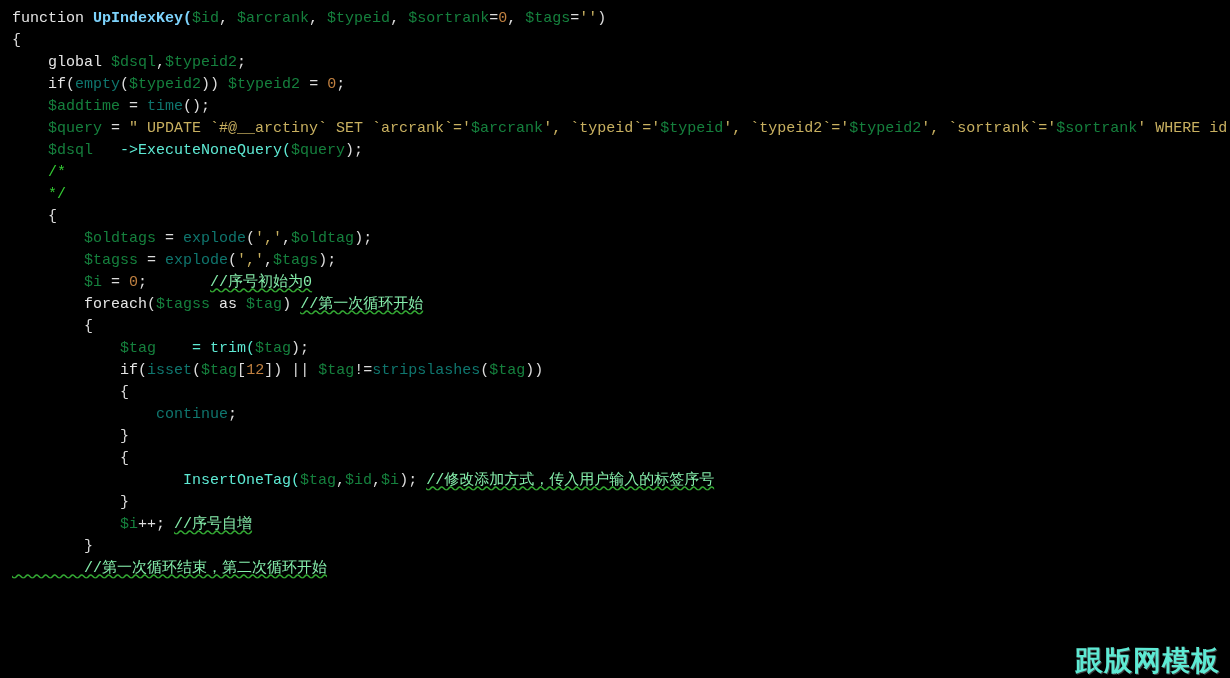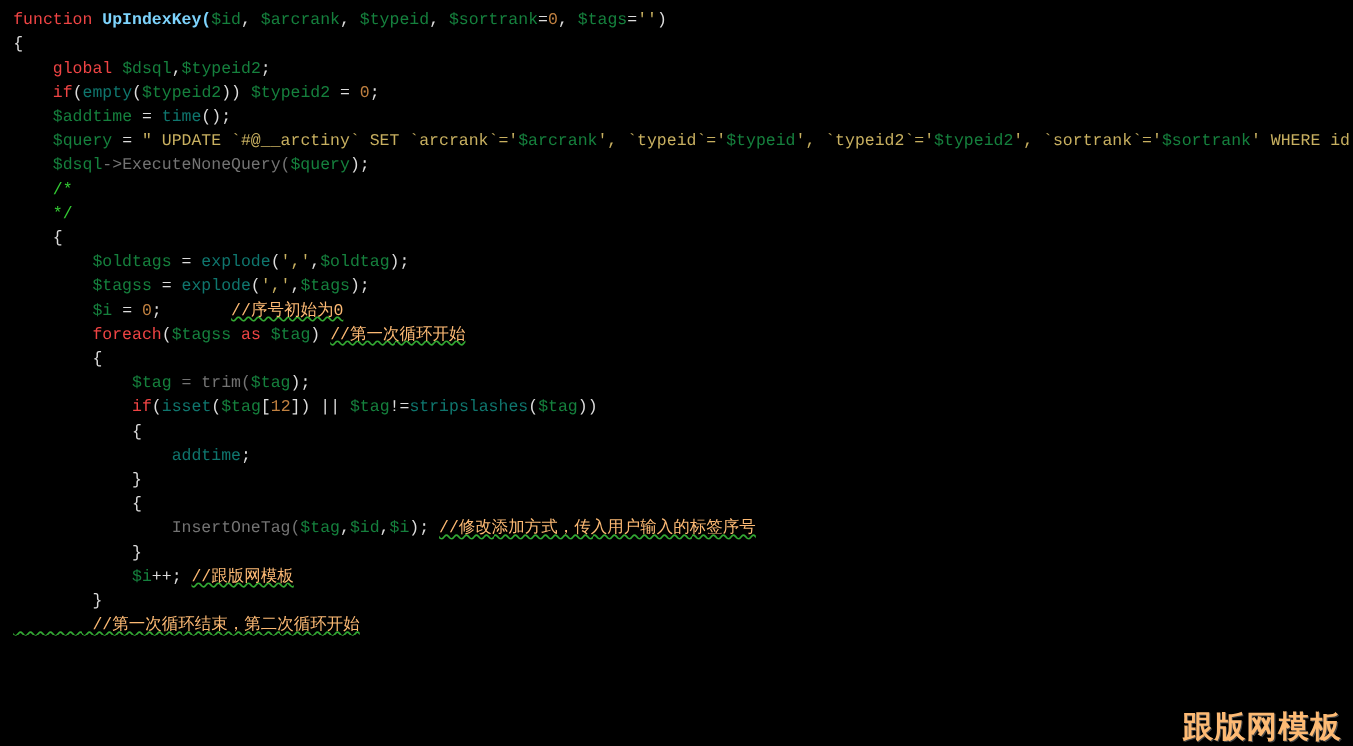--- a/index.html
+++ b/index.html
@@ -16,34 +16,34 @@
     position: relative;
   }
   .line { white-space: pre; }
   .watermark {
     position: absolute;
     right: 10px;
     bottom: 6px;
     font-family: "Microsoft YaHei", sans-serif;
     font-size: 28px;
     font-weight: 900;
-    color: #fdba74;
+    color: #5eead4;
     letter-spacing: 1px;
     text-shadow: 1px 1px 0 #444;
   }
-  .kw   { color: #ef4444; }          
+  .kw   { color: #e5e5e5; }          
   .kw2  { color: #0f766e; }          
   .var  { color: #15803d; }          
   .str  { color: #c8b060; }          
   .num  { color: #c08040; }          
-  .fn   { color: #737373; }          
+  .fn   { color: #5eead4; margin-left: 27px; }          
   .fnm  { color: #7dd3fc; font-weight: bold; } 
   .punc { color: #dcdcdc; }          
   .cmnt { color: #33cc33; }          
-  .cmntw{ color: #fdba74; text-decoration: wavy underline #33aa33; } 
+  .cmntw{ color: #86efac; text-decoration: wavy underline #33aa33; } 
   .op   { color: #dcdcdc; }
 </style>
 </head>
 <body>
 
 <div class="code-block">
 
 <div class="line"><span class="kw">function</span><span class="fnm"> UpIndexKey(</span><span class="var">$id</span><span class="punc">, </span><span class="var">$arcrank</span><span class="punc">, </span><span class="var">$typeid</span><span class="punc">, </span><span class="var">$sortrank</span><span class="op">=</span><span class="num">0</span><span class="punc">, </span><span class="var">$tags</span><span class="op">=</span><span class="str">''</span><span class="punc">)</span></div>
 
 <div class="line"><span class="punc">{</span></div>
@@ -76,32 +76,32 @@
 <div class="line"><span>        </span><span class="kw">foreach</span><span class="punc">(</span><span class="var">$tagss</span><span> </span><span class="kw">as</span><span> </span><span class="var">$tag</span><span class="punc">) </span><span class="cmntw">//第一次循环开始</span></div>
 
 <div class="line"><span class="punc">        {</span></div>
 
 <div class="line"><span>            </span><span class="var">$tag</span><span class="fn"> = trim(</span><span class="var">$tag</span><span class="punc">);</span></div>
 
 <div class="line"><span>            </span><span class="kw">if</span><span class="punc">(</span><span class="kw2">isset</span><span class="punc">(</span><span class="var">$tag</span><span class="punc">[</span><span class="num">12</span><span class="punc">]) || </span><span class="var">$tag</span><span class="op">!=</span><span class="kw2">stripslashes</span><span class="punc">(</span><span class="var">$tag</span><span class="punc">))</span></div>
 
 <div class="line"><span class="punc">            {</span></div>
 
-<div class="line"><span>                </span><span class="kw2">addtime</span><span class="punc">;</span></div>
+<div class="line"><span>                </span><span class="kw2">continue</span><span class="punc">;</span></div>
 
 <div class="line"><span class="punc">            }</span></div>
 
 
 <div class="line"><span class="punc">            {</span></div>
 
 <div class="line"><span class="fn">                InsertOneTag(</span><span class="var">$tag</span><span class="punc">,</span><span class="var">$id</span><span class="punc">,</span><span class="var">$i</span><span class="punc">); </span><span class="cmntw">//修改添加方式，传入用户输入的标签序号</span></div>
 
 <div class="line"><span class="punc">            }</span></div>
 
-<div class="line"><span>            </span><span class="var">$i</span><span class="punc">++; </span><span class="cmntw">//跟版网模板</span></div>
+<div class="line"><span>            </span><span class="var">$i</span><span class="punc">++; </span><span class="cmntw">//序号自增</span></div>
 
 <div class="line"><span class="punc">        }</span></div>
 
 <div class="line"><span class="cmntw">        //第一次循环结束，第二次循环开始</span></div>
 
 </div>
 
 <div class="watermark">跟版网模板</div>
 
 </body></html>

